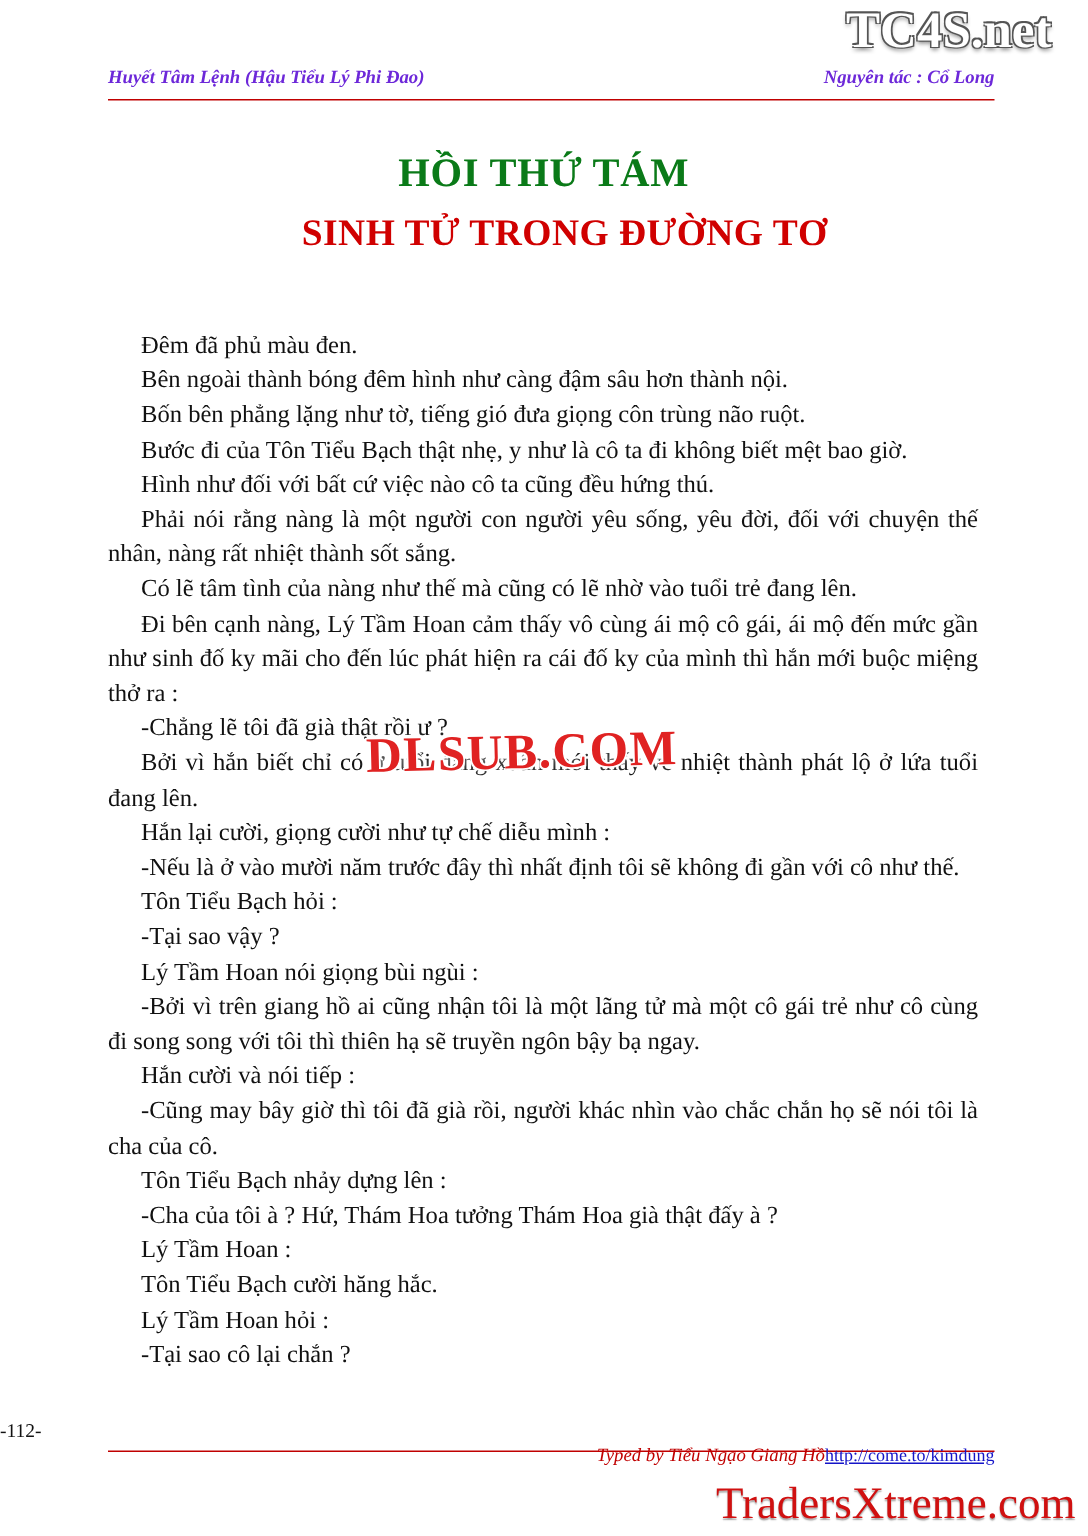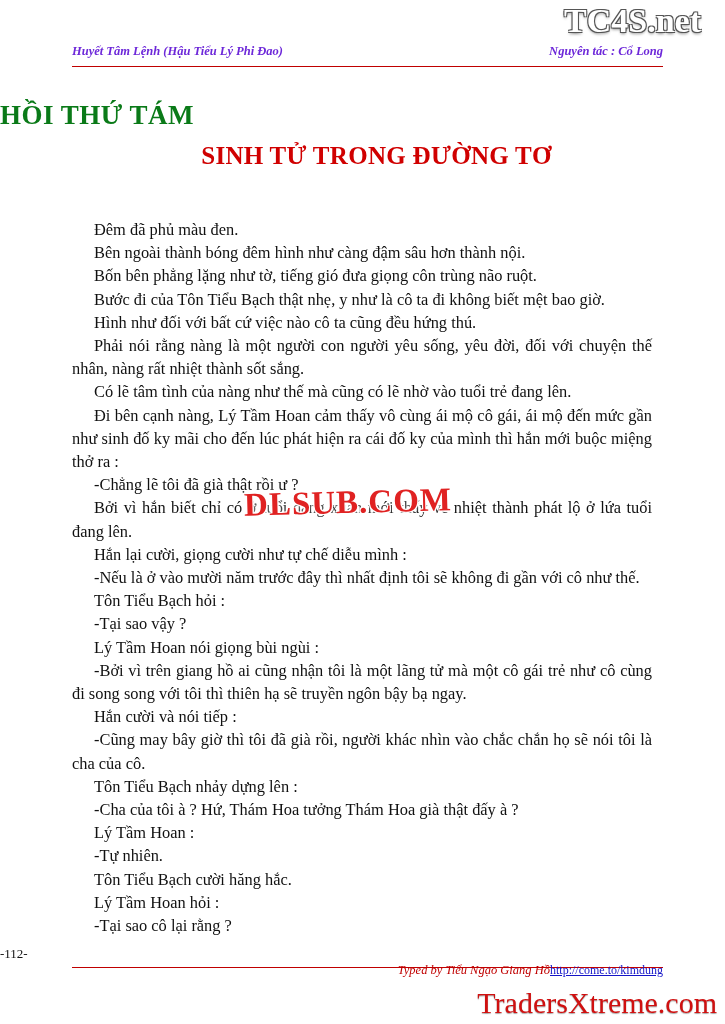--- a/index.html
+++ b/index.html
@@ -88,20 +88,21 @@
     right: 62px;
     border-top: 1px solid #c00000;
   }
 
   
   .title-main {
     position: absolute;
     top: 100px;
     left: 0;
     width: 100%;
+    text-align: center;
     font-size: 27px;
     font-weight: bold;
     color: #0a7a18;
     letter-spacing: 0.5px;
   }
   .title-sub {
     position: absolute;
     top: 142px;
     left: 14px;
     width: 100%;
@@ -195,24 +196,23 @@
     <p>-Nếu là ở vào mười năm trước đây thì nhất định tôi sẽ không đi gần với cô như thế.</p>
     <p>Tôn Tiểu Bạch hỏi :</p>
     <p>-Tại sao vậy ?</p>
     <p>Lý Tầm Hoan nói giọng bùi ngùi :</p>
     <p>-Bởi vì trên giang hồ ai cũng nhận tôi là một lãng tử mà một cô gái trẻ như cô cùng đi song song với tôi thì thiên hạ sẽ truyền ngôn bậy bạ ngay.</p>
     <p>Hắn cười và nói tiếp :</p>
     <p>-Cũng may bây giờ thì tôi đã già rồi, người khác nhìn vào chắc chắn họ sẽ nói tôi là cha của cô.</p>
     <p>Tôn Tiểu Bạch nhảy dựng lên :</p>
     <p>-Cha của tôi à ? Hứ, Thám Hoa tưởng Thám Hoa già thật đấy à ?</p>
     <p>Lý Tầm Hoan :</p>
-    <p>-Tự nhiên.</p>
     <p>Tôn Tiểu Bạch cười hăng hắc.</p>
     <p>Lý Tầm Hoan hỏi :</p>
-    <p>-Tại sao cô lại rằng ?</p>
+    <p>-Tại sao cô lại chắn ?</p>
   </div>
 
   <div class="wm-dlsub">DLSUB.COM</div>
 
   <div class="page-number">-112-</div>
   <div class="footer-rule"></div>
   <div class="footer">
     <span>Typed by Tiểu Ngạo Giang Hồ</span>
     <a class="link" href="#">http://come.to/kimdung</a>
   </div>

